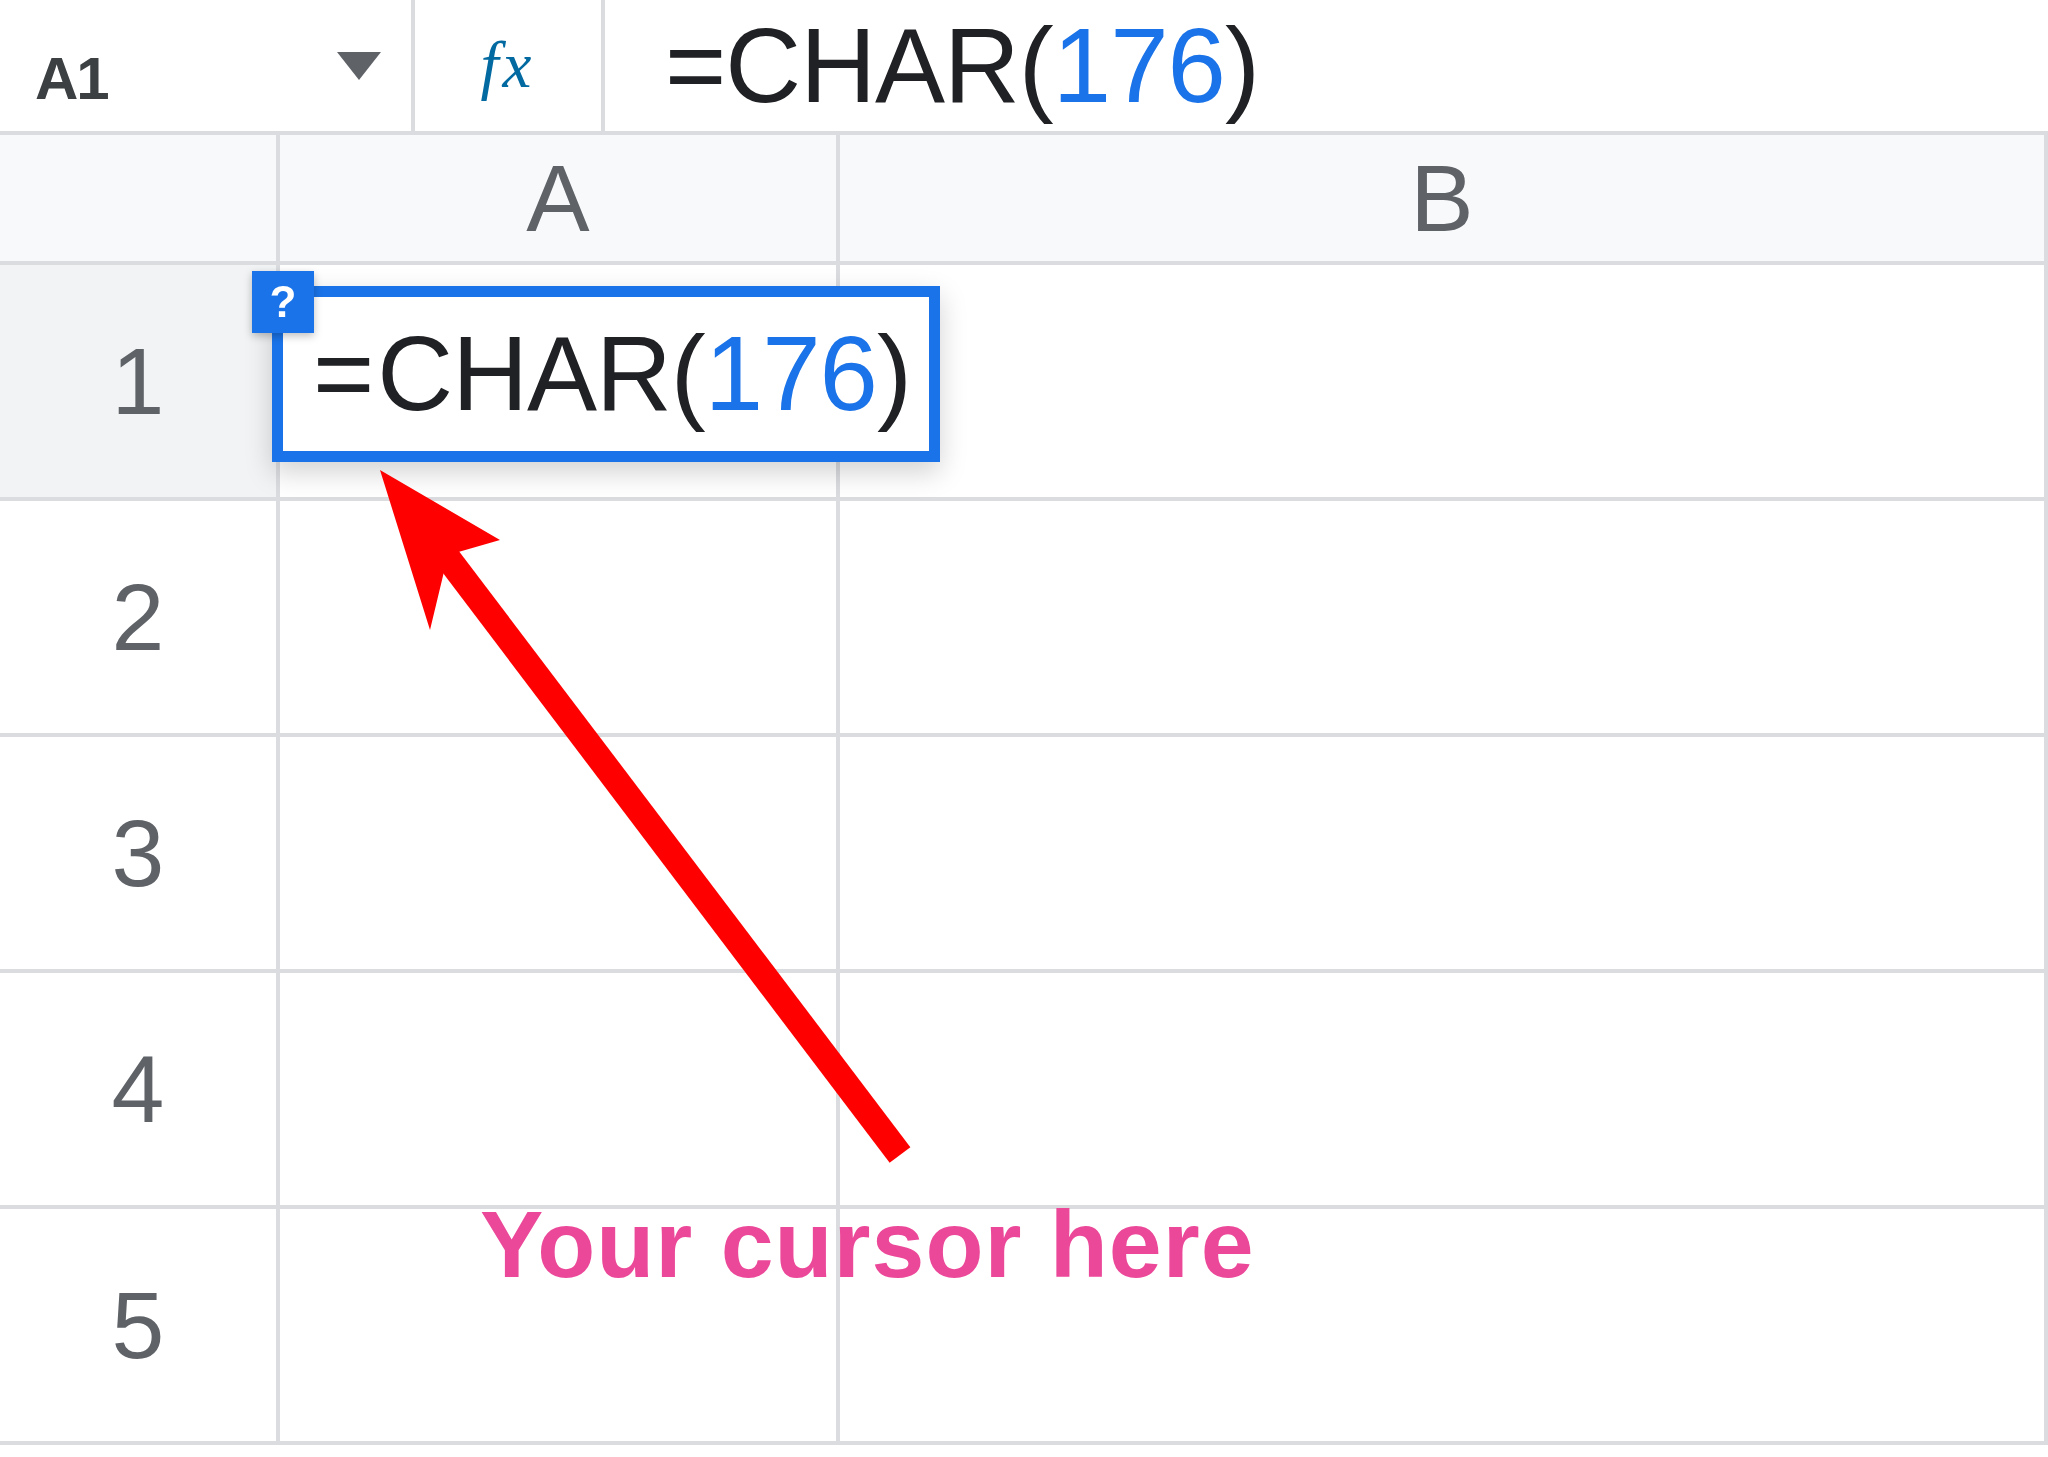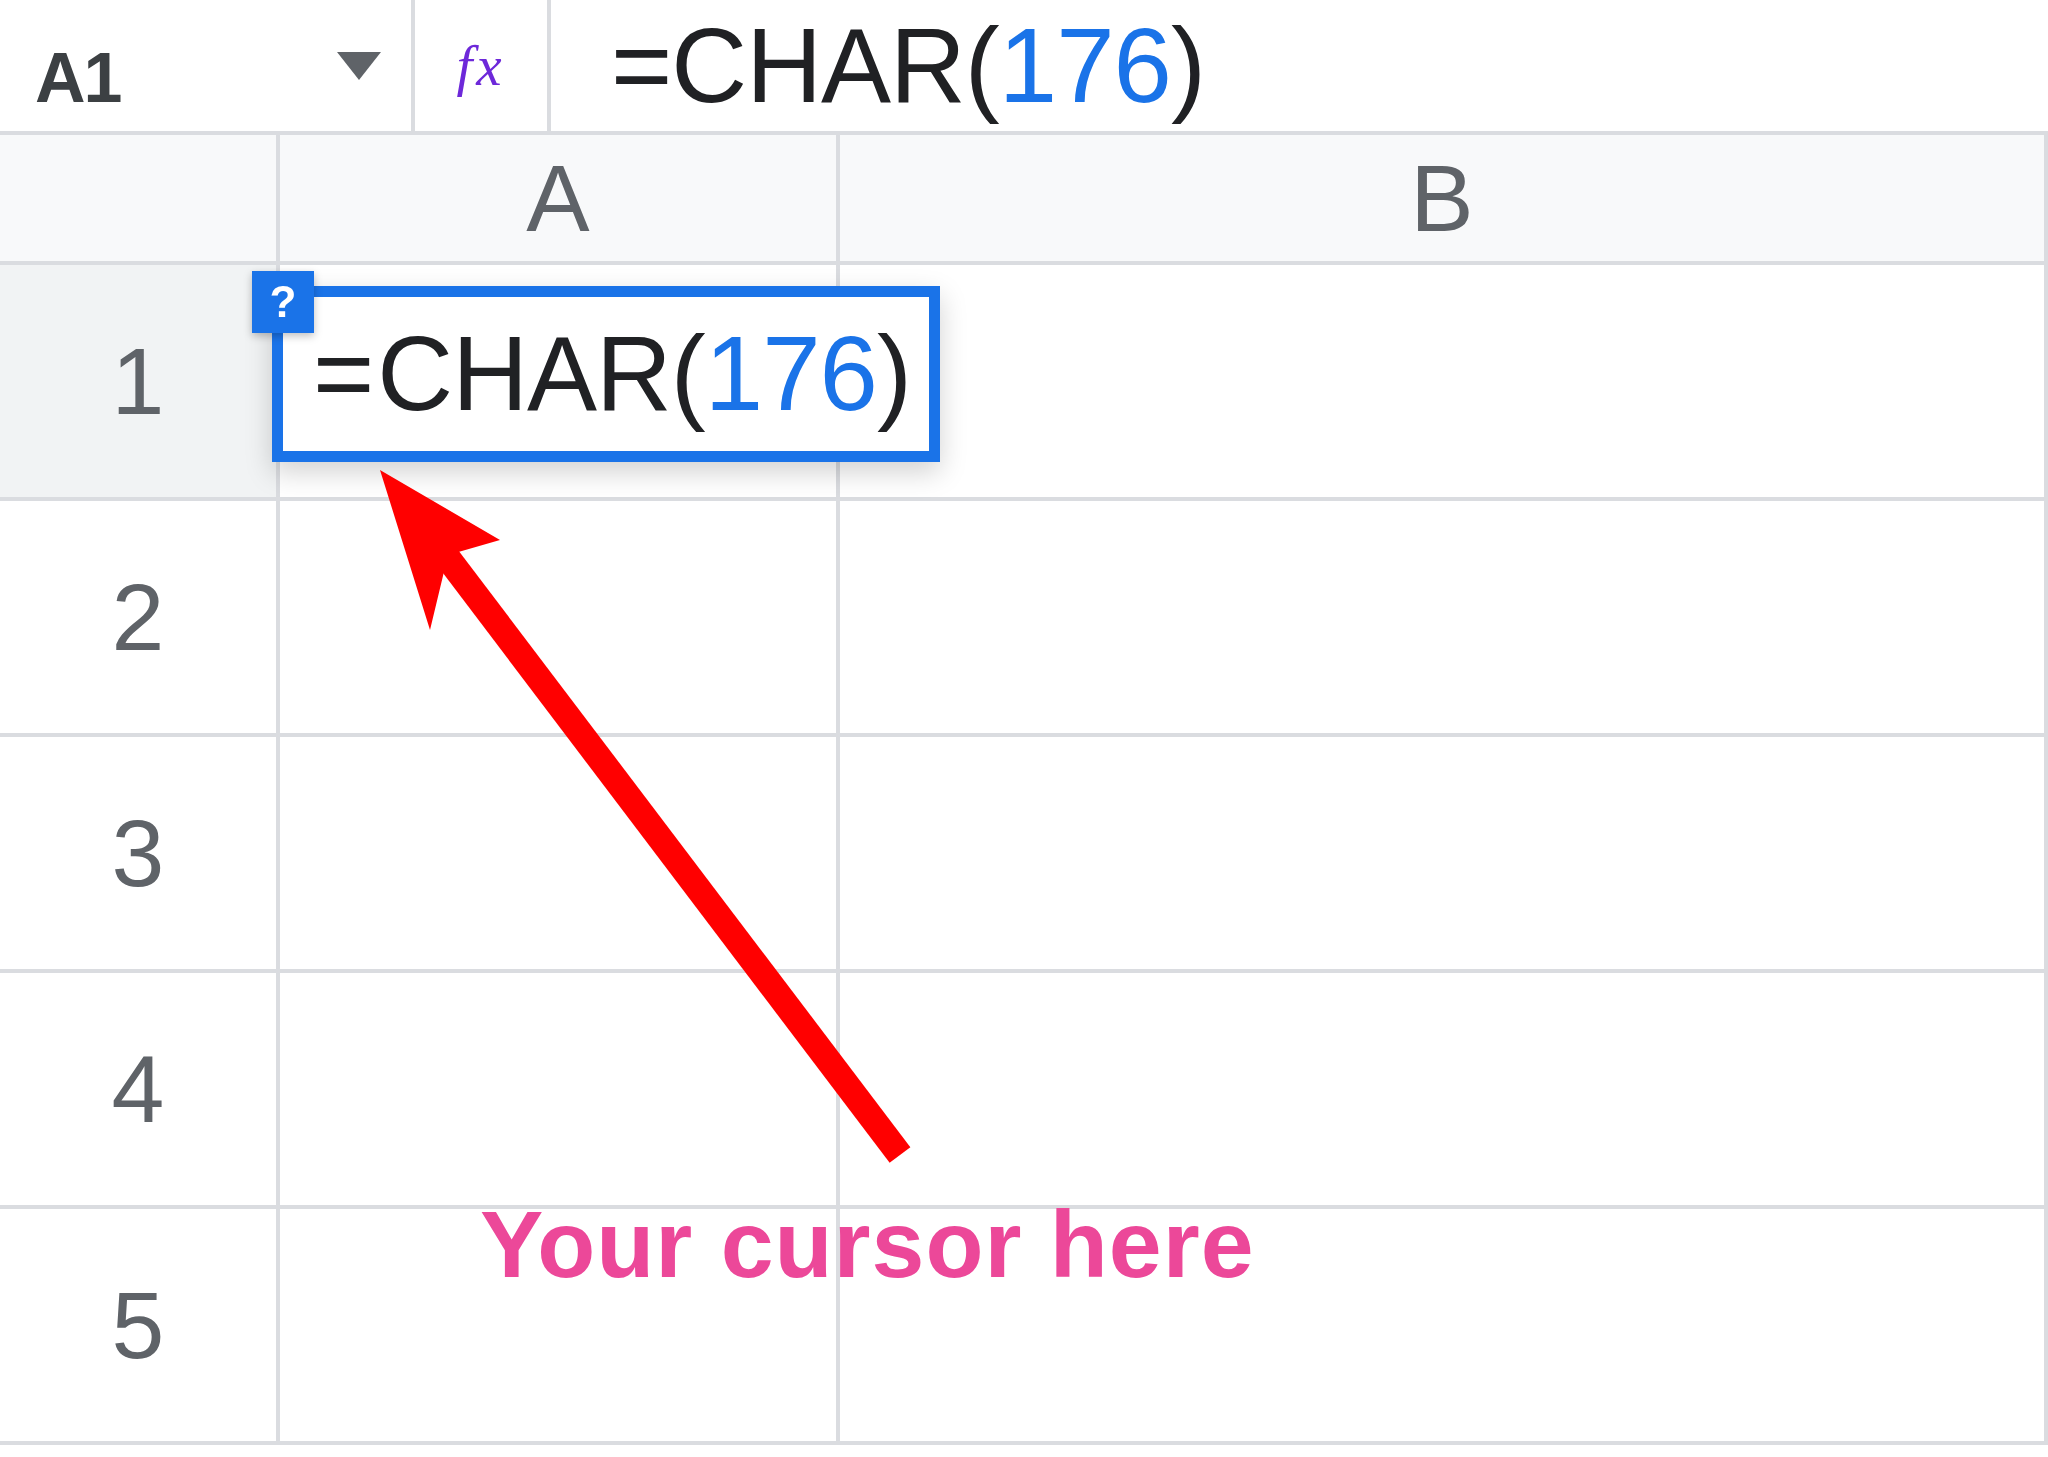--- a/index.html
+++ b/index.html
@@ -26,44 +26,44 @@
   .name-box {
     width: 415px;
     height: 100%;
     display: flex;
     align-items: center;
     padding-left: 35px;
     border-right: 4px solid #dadce0;
     position: relative;
   }
   .name-box-value {
-    font-size: 70px;
+    font-size: 60px;
     font-weight: 700;
     color: #3c4043;
     letter-spacing: -2px;
     margin-top: 25px;
   }
   .name-box-dropdown {
     position: absolute;
     right: 30px;
     top: 50%;
     transform: translateY(-50%);
   }
   .name-box-dropdown svg { display: block; }
   .fx-label {
-    width: 136px;
+    width: 190px;
     height: 100%;
     display: flex;
     align-items: center;
     justify-content: center;
     border-right: 4px solid #dadce0;
     font-family: "Times New Roman", serif;
     font-style: italic;
-    font-size: 57px;
-    color: #6d28d9;
+    font-size: 65px;
+    color: #0369a1;
     font-weight: 400;
     letter-spacing: 4px;
   }
   .formula-input {
     flex: 1;
     height: 100%;
     display: flex;
     align-items: center;
     padding-left: 60px;
     font-size: 105px;

